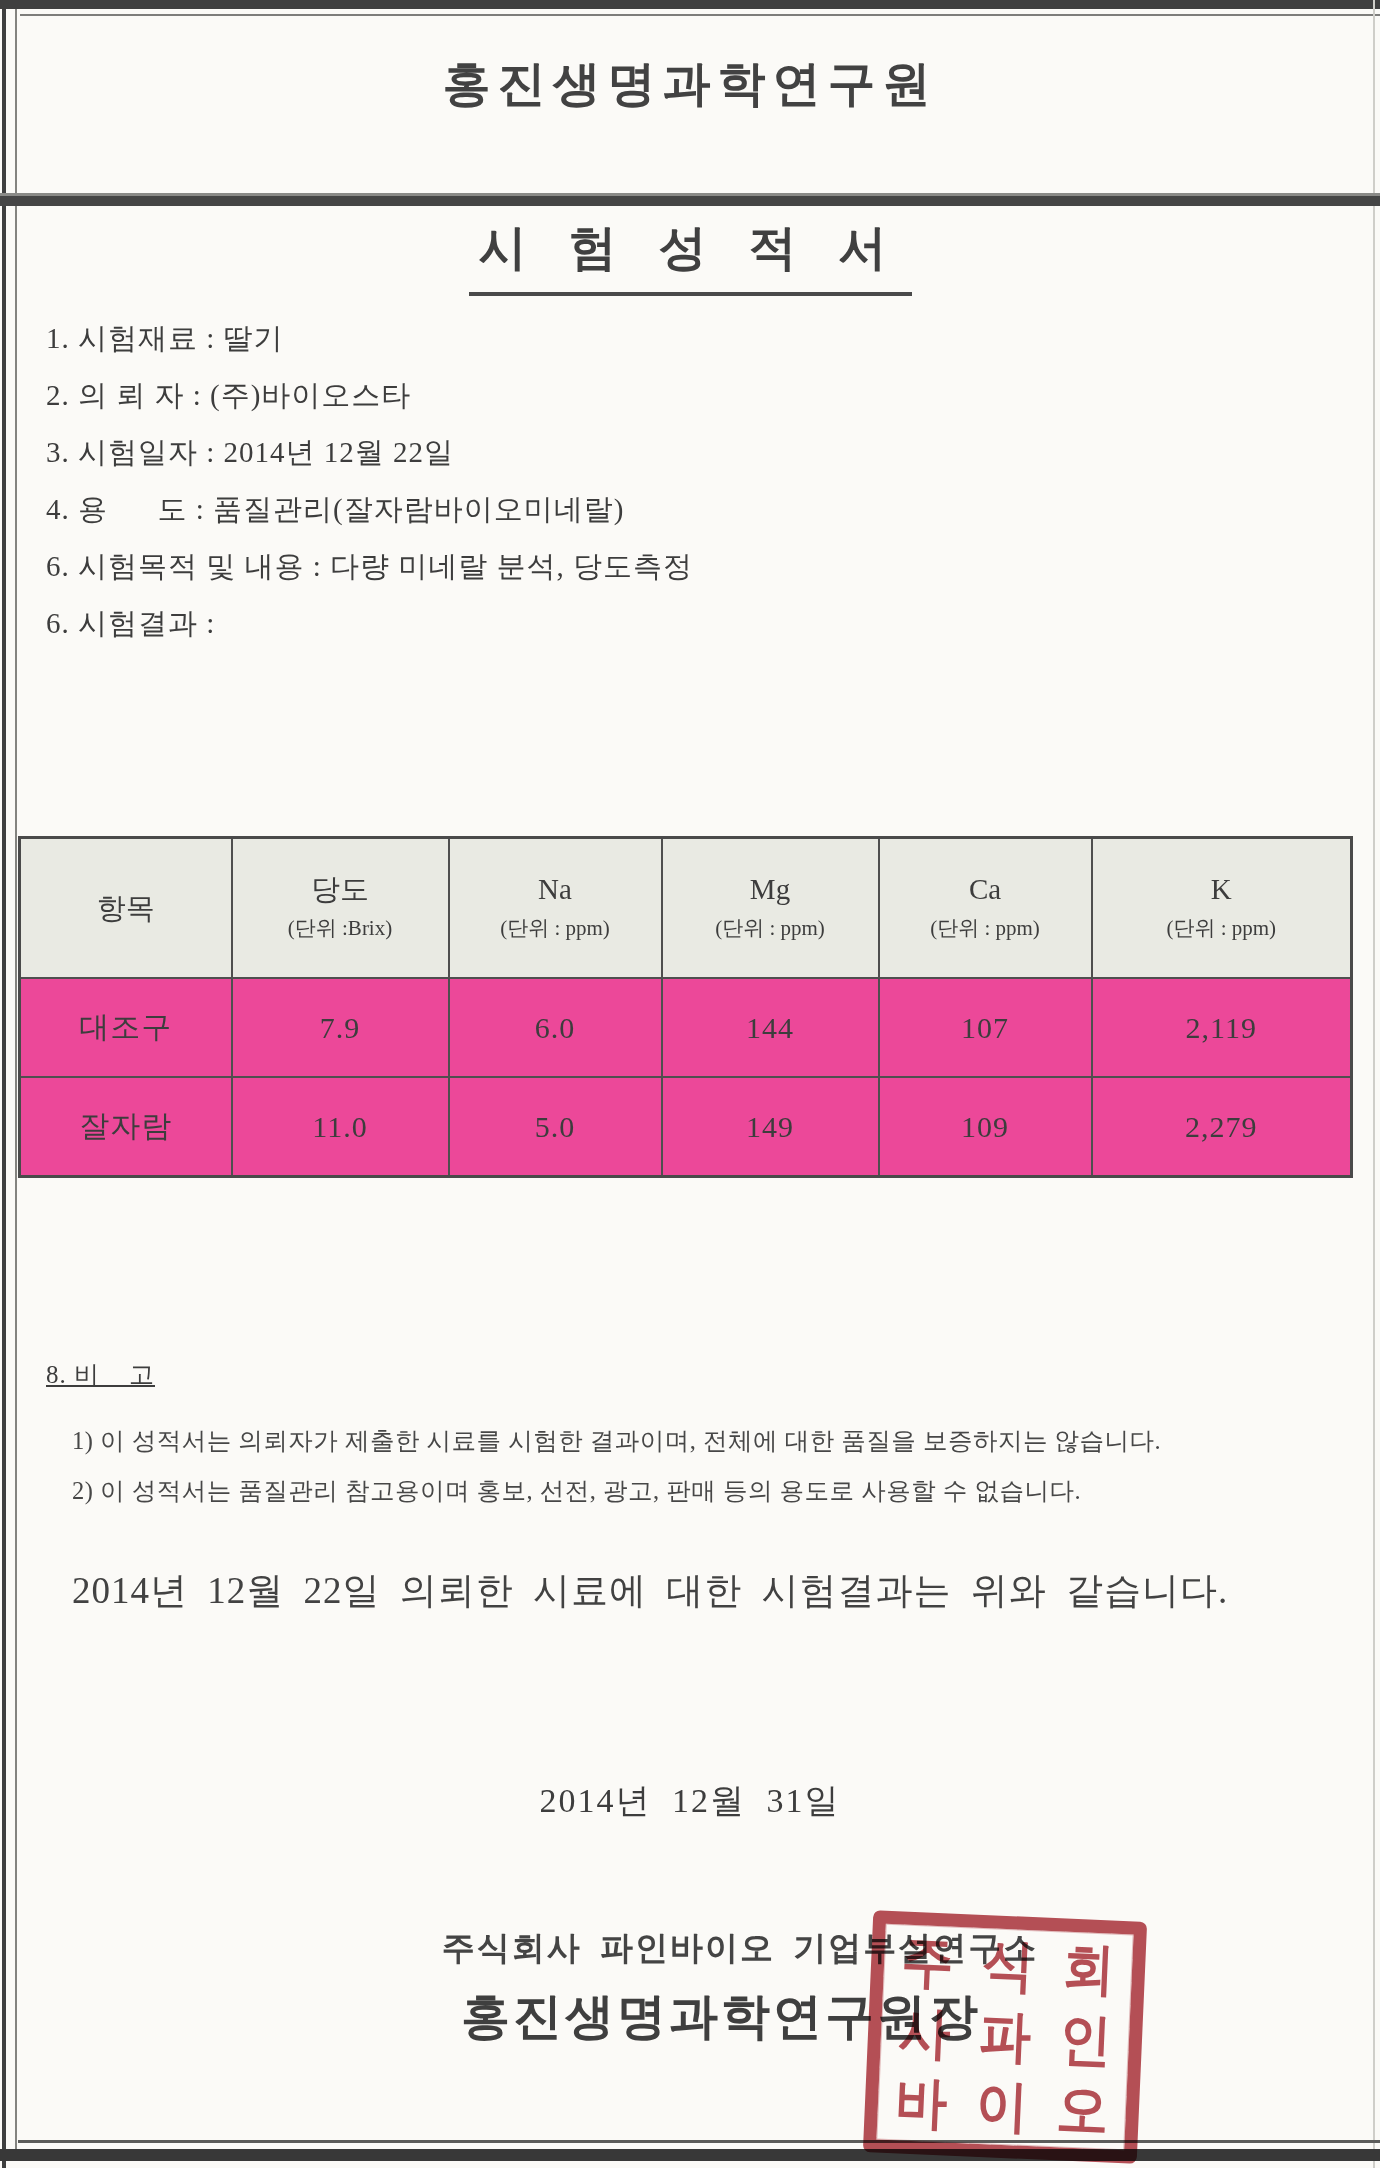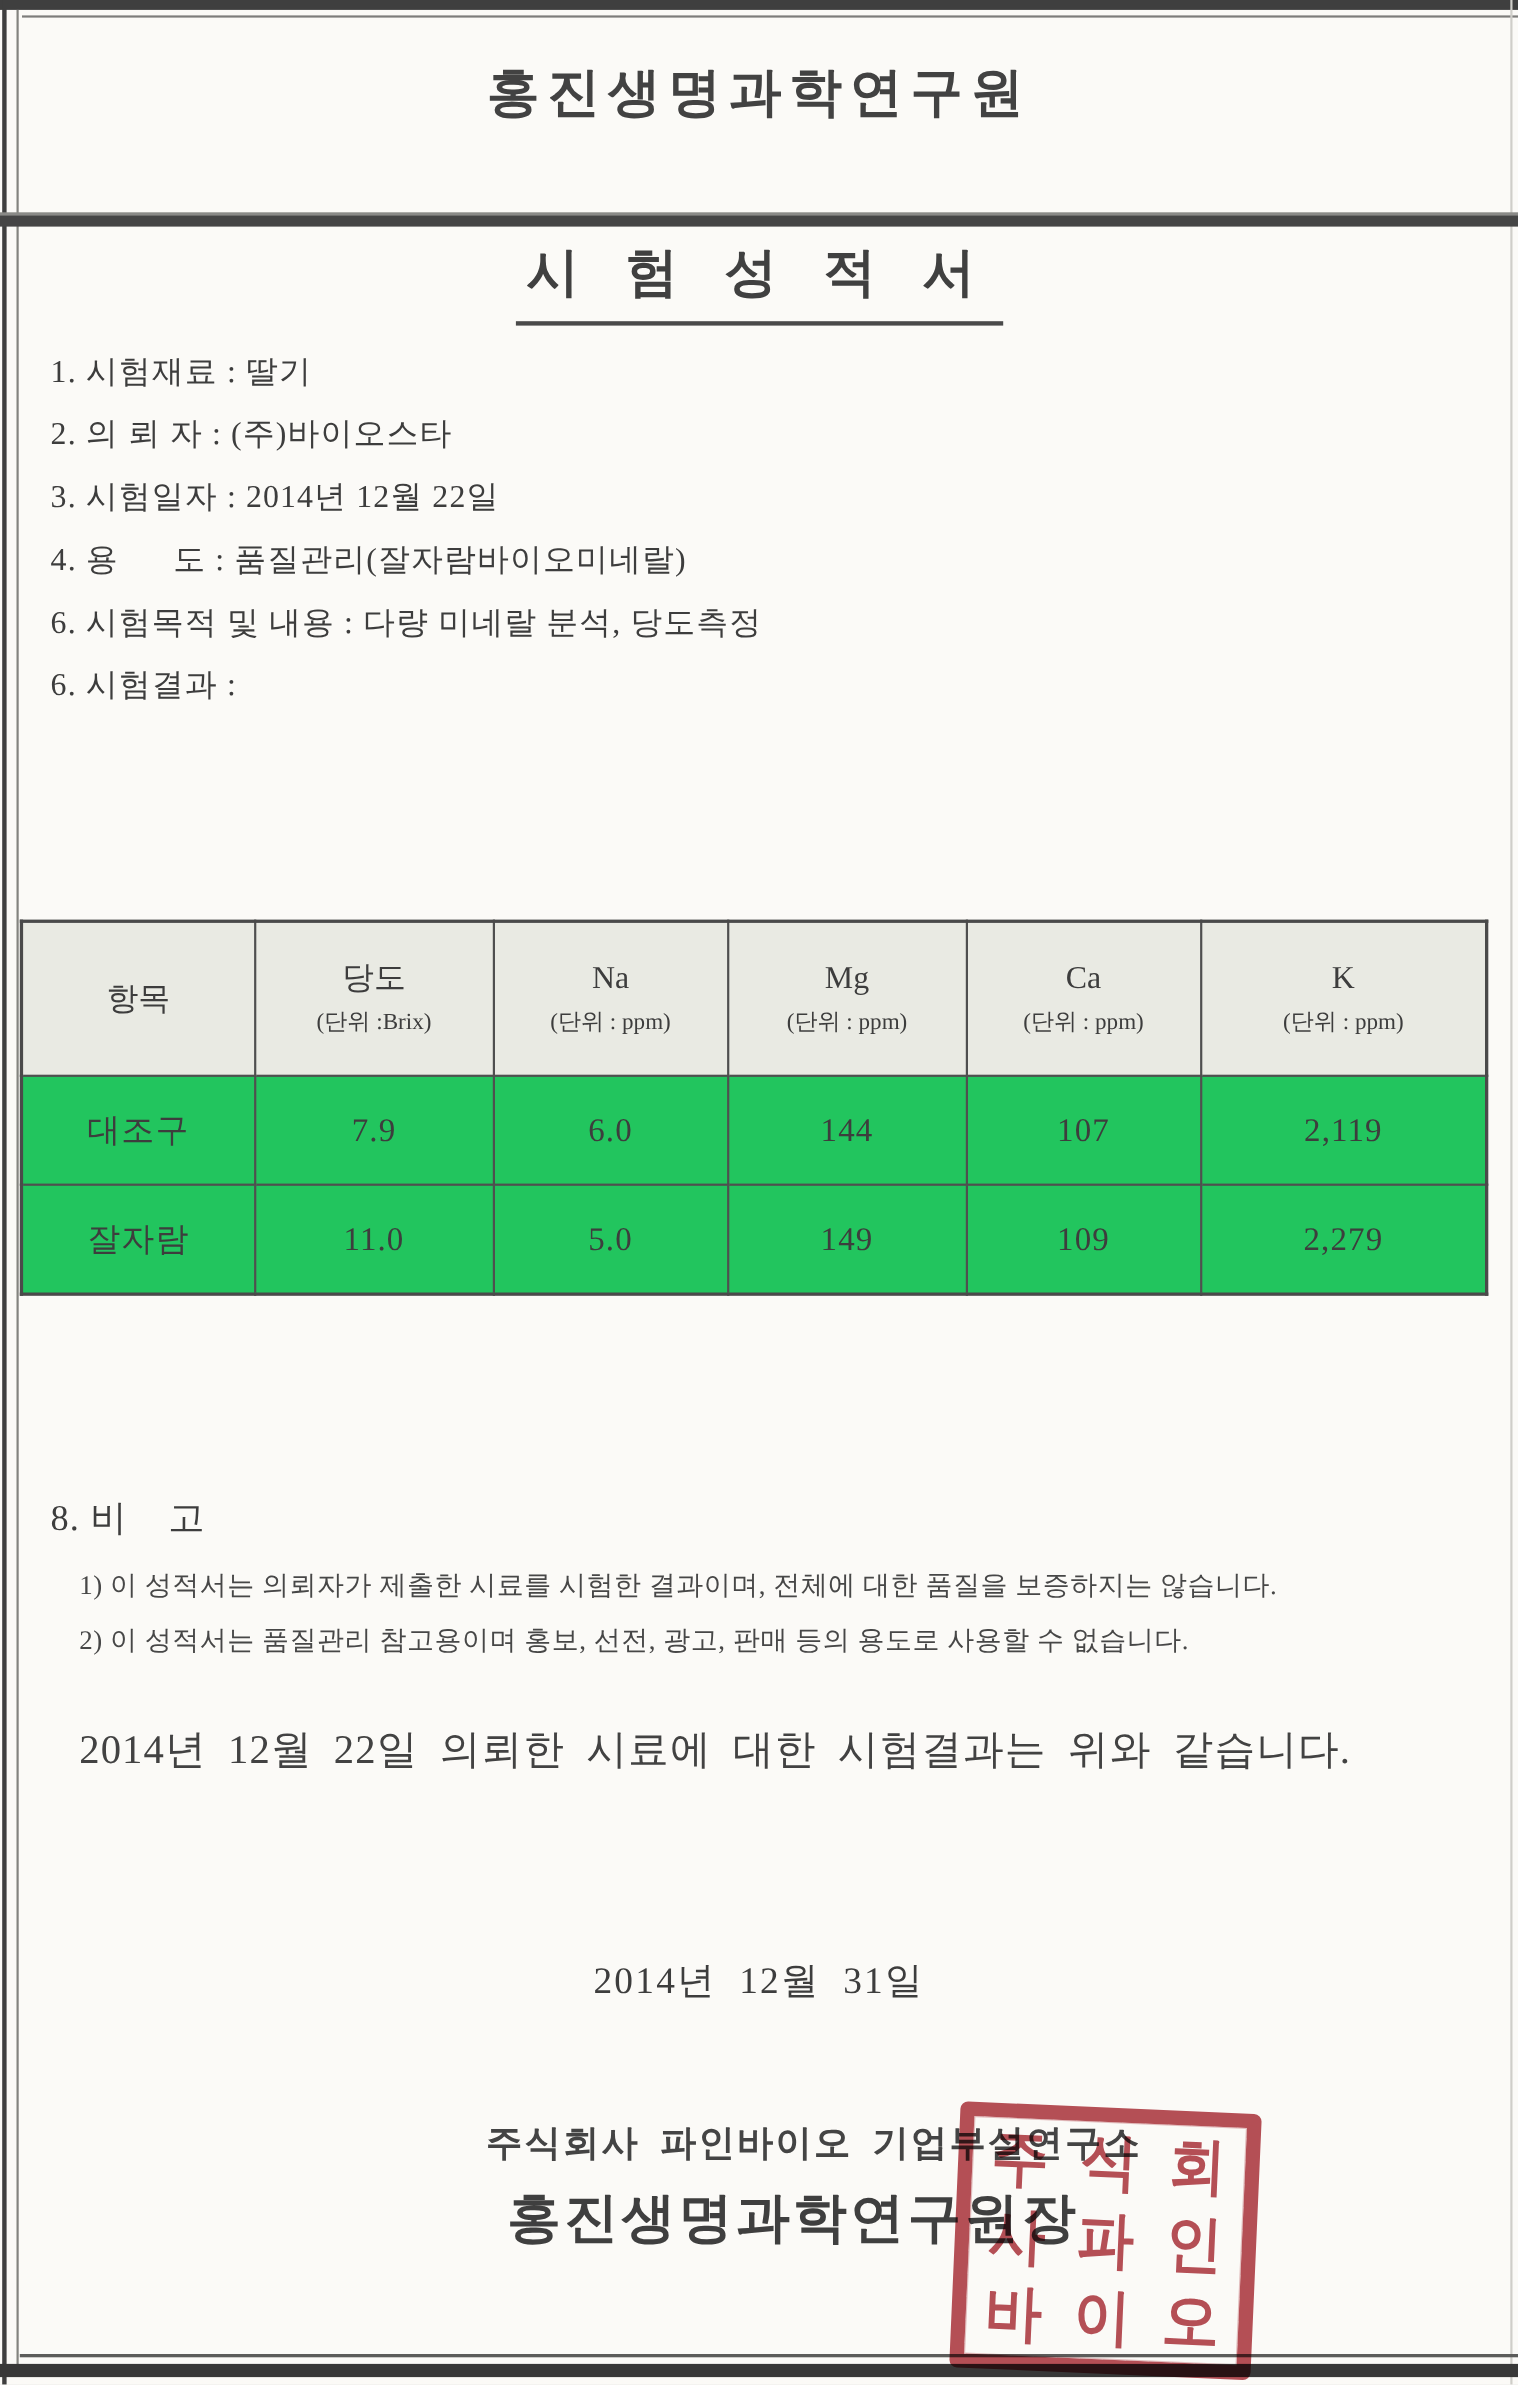--- a/index.html
+++ b/index.html
@@ -32,29 +32,29 @@
 
   table.results {
     position:absolute; left:18px; top:836px; width:1332px;
     border-collapse:collapse; table-layout:fixed;
     border:3px solid #4a4a4a;
   }
   table.results th, table.results td {
     border:2px solid #4f4f4f; text-align:center; vertical-align:middle; padding:0;
   }
   table.results th { background:#e9eae3; font-weight:400; height:138px; }
-  table.results td { background:#22c55e; height:97px; font-size:30px; letter-spacing:1px;margin-top:28px; }
+  table.results td { background:#ec4899; height:97px; font-size:30px; letter-spacing:1px;margin-top:28px; }
   .h-title { font-size:29px; line-height:40px; }
   .h-unit  { font-size:21px; line-height:38px; white-space:pre; }
 
   .method { position:absolute; left:46px; top:1228px; font-size:33px; letter-spacing:1px; }
   .method-row1 { white-space:pre; line-height:42px; }
   .method-head { display:inline-block; width:256px; }
   .method-row2 { white-space:pre; line-height:42px; margin-top:23px; margin-left:256px; }
-  .remarks-head { position:absolute; left:46px; top:1358px; font-size:33px; white-space:pre; letter-spacing:1px; }
+  .remarks-head { position:absolute; left:46px; top:1358px; font-size:25px; white-space:pre; letter-spacing:1px;text-decoration:underline; }
   .note { position:absolute; left:72px; font-size:24.5px; letter-spacing:0.5px; white-space:pre; color:#474747; }
   .note1 { top:1424px; }
   .note2 { top:1474px; }
 
   .statement {
     position:absolute; left:72px; top:1566px; font-size:37px; white-space:pre;
     word-spacing:9px; letter-spacing:1px; color:#424242;
   }
   .issue-date {
     position:absolute; left:0; top:1778px; width:1380px; text-align:center;

